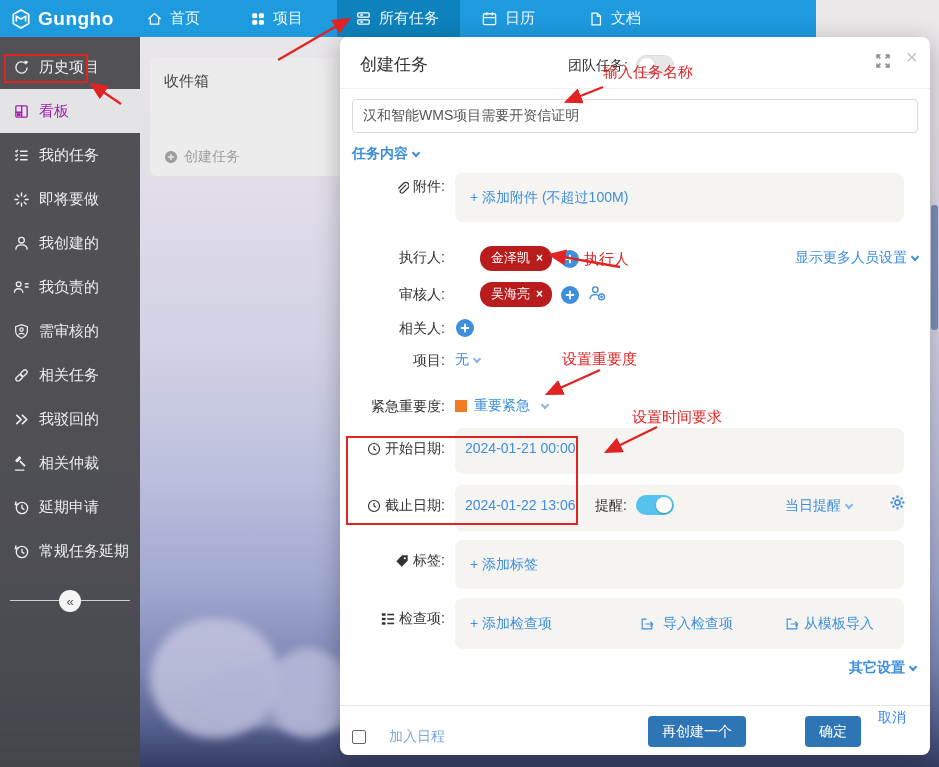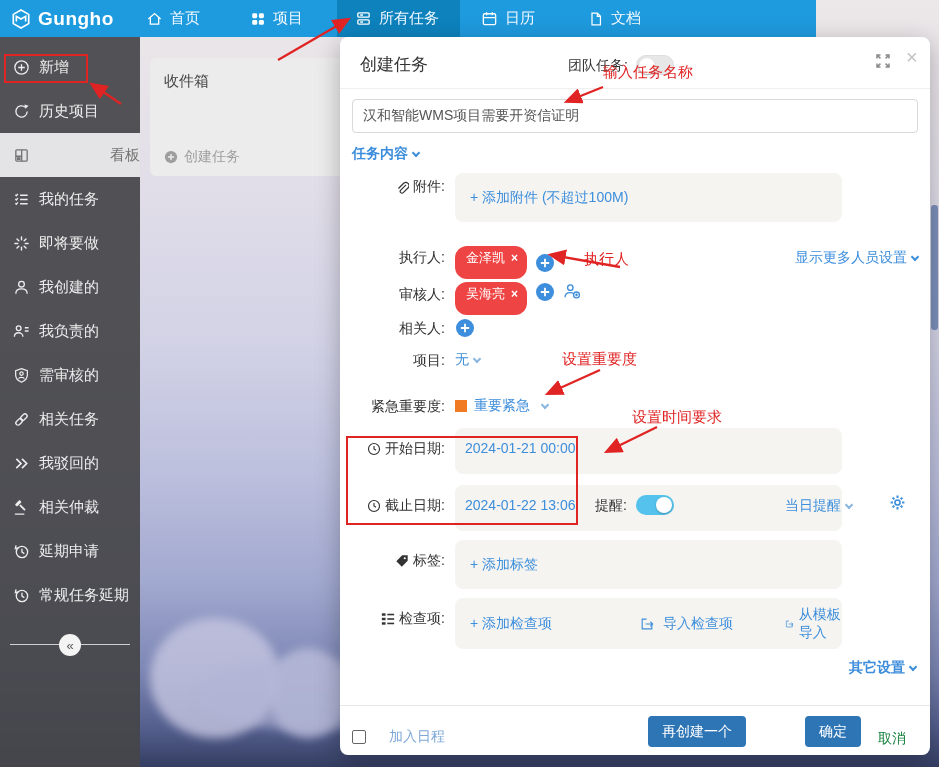--- a/index.html
+++ b/index.html
@@ -23,21 +23,21 @@
   .nav-item { position:absolute; top:0; height:37px; display:flex; align-items:center; gap:7px; color:#f2f9ff; font-size:15px; cursor:pointer; }
   .nav-item svg { flex:0 0 auto; }
   .nav-home { left:146px; } .nav-proj { left:250px; }
   .nav-all  { left:337px; width:123px; background:#0d82bd; padding-left:18px; }
   .nav-cal  { left:481px; } .nav-doc { left:588px; }
 
   
   .sidebar { position:absolute; left:0; top:37px; width:140px; height:730px; background:rgba(70,70,73,.93); z-index:30; color:#ededed; }
   .side-item { height:44px; display:flex; align-items:center; gap:9px; padding-left:13px; font-size:15px; cursor:pointer; white-space:nowrap; }
   .side-item:first-child { margin-top:8px; }
-  .side-item.sel { background:#e4e4e6; color:#737373;justify-content:space-between; }
+  .side-item.sel { background:#e4e4e6; color:#a21caf; }
   .side-item svg { flex:0 0 auto; }
   .side-collapse { margin-top:16px; display:flex; align-items:center; justify-content:center; position:relative; height:24px; }
   .side-collapse .line { position:absolute; left:10px; right:10px; top:11px; height:1px; background:#cfcfcf; }
   .collapse-btn { position:relative; width:22px; height:22px; border-radius:50%; background:#f4f4f4; color:#555; font-size:13px; display:flex; align-items:center; justify-content:center; cursor:pointer; }
 
   
   .board-card { position:absolute; left:150px; top:58px; width:196px; height:118px; background:#ececec; border-radius:6px; z-index:20; }
   .board-title { position:absolute; left:14px; top:14px; font-size:15px; color:#444; }
   .board-create { position:absolute; left:14px; bottom:10px; font-size:14px; color:#9e9e9e; display:flex; align-items:center; gap:6px; cursor:pointer; }
 
@@ -55,29 +55,29 @@
   .m-close { position:absolute; left:566px; top:9px; font-size:20px; color:#c2c2c2; cursor:pointer; }
   .hdr-line { position:absolute; left:0; top:51px; width:100%; height:1px; background:#efefef; }
 
   .m-input { position:absolute; left:12px; top:62px; width:566px; height:34px; border:1px solid #d9d9d9; border-radius:4px; padding:0 10px; font-size:14px; color:#555; font-family:inherit; }
   .blue { color:#3d8edc; }
   .link { font-size:14px; color:#3d8edc; cursor:pointer; display:inline-flex; align-items:center; }
   .chev { display:inline-block; width:6px; height:6px; border-right:2px solid currentColor; border-bottom:2px solid currentColor; transform:rotate(45deg); margin-left:5px; margin-bottom:3px; }
   .m-content-link { position:absolute; left:12px; top:108px; font-weight:bold; font-size:14px; }
 
   .f-label { position:absolute; left:0; width:105px; text-align:right; font-size:14px; color:#333; display:flex; justify-content:flex-end; align-items:center; gap:4px; white-space:nowrap; }
-  .f-box { position:absolute; left:115px; width:387px; background:#f5f4f1; border-radius:8px; }
+  .f-box { position:absolute; left:115px; width:449px; background:#f5f4f1; border-radius:8px; }
   .boxtext { position:absolute; left:15px; top:50%; transform:translateY(-50%); font-size:14px; }
 
-  .pill { display:inline-flex; align-items:center; gap:6px; background:#ef4444; color:#fff; font-size:13px; border-radius:12px; padding:3px 9px 12px 11px; cursor:default; }
+  .pill { display:inline-flex; align-items:center; gap:6px; background:#b91c1c; color:#fff; font-size:13px; border-radius:12px; padding:3px 9px 4px 11px; cursor:default;margin-left:25px; }
   .pill .x { font-weight:bold; font-size:12px; cursor:pointer; }
   .plus-btn { display:inline-flex; cursor:pointer; }
 
   .row-exec  { position:absolute; left:115px; top:209px; display:flex; align-items:center; gap:8px; }
-  .row-rev   { position:absolute; left:115px; top:245px; display:flex; align-items:flex-start; gap:8px; }
+  .row-rev   { position:absolute; left:115px; top:245px; display:flex; align-items:center; gap:8px; }
   .row-rel   { position:absolute; left:115px; top:281px; display:flex; align-items:center; }
   .more-link { position:absolute; right:12px; top:212px; }
   .lbl-attach{ top:141px; } .lbl-exec { top:212px; } .lbl-rev { top:249px; } .lbl-relp { top:283px; }
   .lbl-proj  { top:315px; } .lbl-prio { top:361px;padding-left:45px; } .lbl-start{ top:403px; } .lbl-due { top:460px; }
   .lbl-tag   { top:515px; } .lbl-chk  { top:573px; }
   .box-attach{ top:136px; height:49px; } .box-start { top:391px; height:46px; } .box-due { top:448px; height:46px; }
   .box-tag   { top:503px; height:49px; } .box-chk  { top:561px; height:51px; }
 
   .proj-val  { position:absolute; left:115px; top:314px; font-size:14px; }
   .dim-chev  { color:#8ab6e0; }
@@ -95,21 +95,21 @@
   .chk-imp   { position:absolute; left:185px; top:50%; transform:translateY(-50%); display:flex; align-items:center; gap:9px; }
   .chk-tpl   { position:absolute; left:330px; top:50%; transform:translateY(-50%); display:flex; align-items:center; gap:5px; }
   .other-link{ position:absolute; right:14px; top:622px; font-weight:bold; }
 
   .f-line { position:absolute; left:0; top:668px; width:100%; height:1px; background:#e8e8e8; }
   .schedule { position:absolute; left:12px; top:684px; display:flex; align-items:center; gap:23px; font-size:14px; color:#7ea8d8; cursor:pointer;margin-top:7px; }
   .cbox { width:14px; height:14px; border:1px solid #666; border-radius:2px; background:#fff; }
   .btn { position:absolute; height:31px; background:#2e75b6; color:#fff; font-size:14px; border:none; border-radius:4px; cursor:pointer; font-family:inherit; padding:0 14px; }
   .btn-again { left:308px; top:679px; }
   .btn-ok    { left:465px; top:679px; }
-  .cancel    { position:absolute; left:538px; top:693px; font-size:14px; color:#15803d; cursor:pointer;text-align:center; }
+  .cancel    { position:absolute; left:538px; top:672px; font-size:14px; color:#3b82f6; cursor:pointer;text-align:center; }
 
   
   .ann { position:absolute; z-index:90; }
   .ann-text { color:#e02424; font-size:15px; white-space:nowrap; }
   .ann-box { border:2px solid #e02424; }
   .box-new   { left:4px; top:54px; width:84px; height:29px; }
   .box-dates { left:346px; top:436px; width:232px; height:89px; }
   .t-name { left:603px; top:63px; } .t-exec { left:584px; top:250px; }
   .t-prio { left:562px; top:350px; } .t-time { left:632px; top:408px; }
   .arrows { position:absolute; inset:0; z-index:95; pointer-events:none; }
@@ -131,27 +131,20 @@
     <div class="board-create">
       <svg width="14" height="14" viewBox="0 0 16 16">
           <circle cx="8" cy="8" r="7" fill="#9e9e9e"></circle>
           <path d="M8 4.5v7M4.5 8h7" stroke="#ececec" stroke-width="1.6"></path>
         </svg>
       <span>创建任务</span>
     </div>
   </div>
 
   <div class="sidebar">
-    <div class="side-item">
-      <svg width="17" height="17" viewBox="0 0 18 18" fill="none" stroke="currentColor" stroke-width="1.4">
-          <circle cx="9" cy="9" r="7"></circle>
-          <path d="M9 5.5v7M5.5 9h7"></path>
-        </svg>
-      <span>新增</span>
-    </div>
     <div class="side-item">
       <svg width="17" height="17" viewBox="0 0 18 18" fill="none" stroke="currentColor" stroke-width="1.4">
           <path d="M15 9a6 6 0 1 1-2-4.5"></path>
           <polygon points="12,1.5 16.5,3 13.2,6" fill="currentColor" stroke="none"></polygon>
         </svg>
       <span>历史项目</span>
     </div>
     <div class="side-item sel">
       <svg width="17" height="17" viewBox="0 0 18 18" fill="none" stroke="currentColor" stroke-width="1.4">
           <rect x="3" y="3" width="12" height="12" rx="1"></rect>

